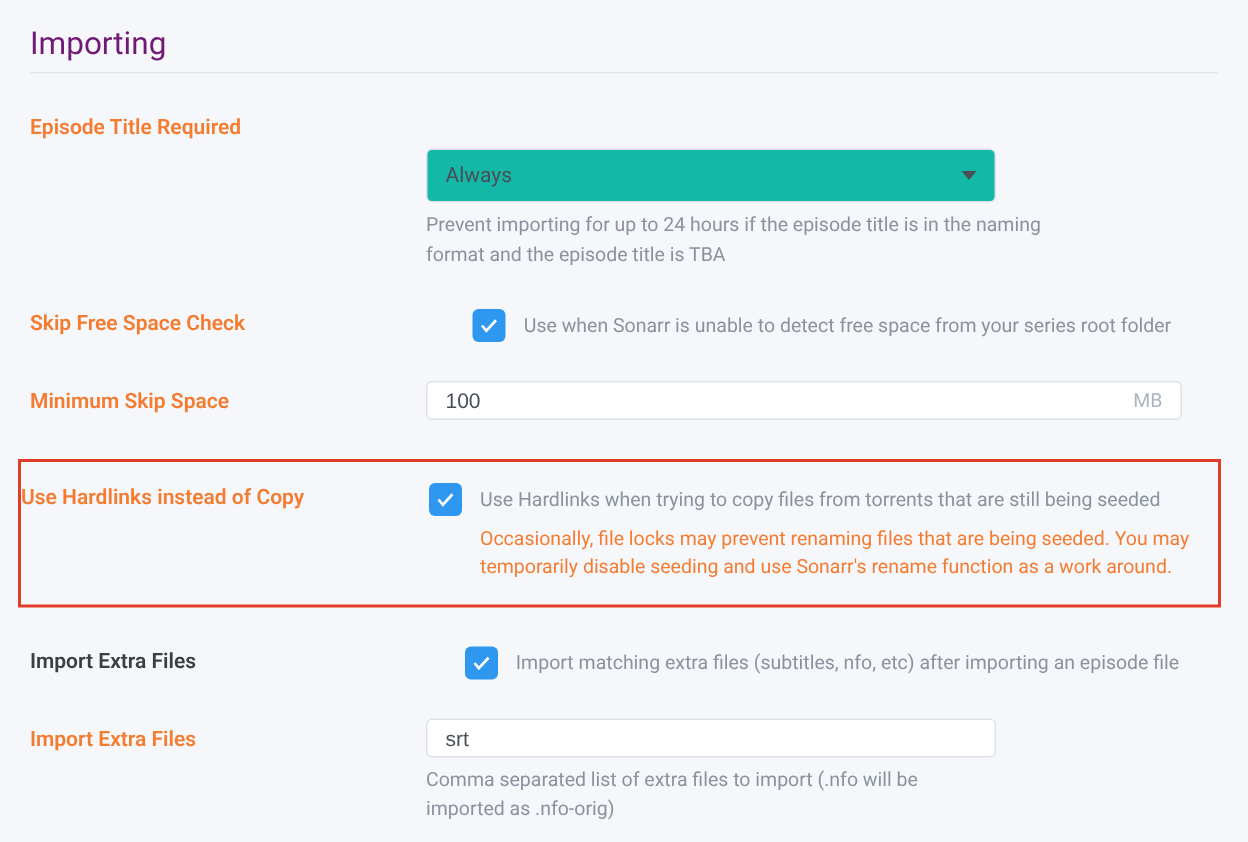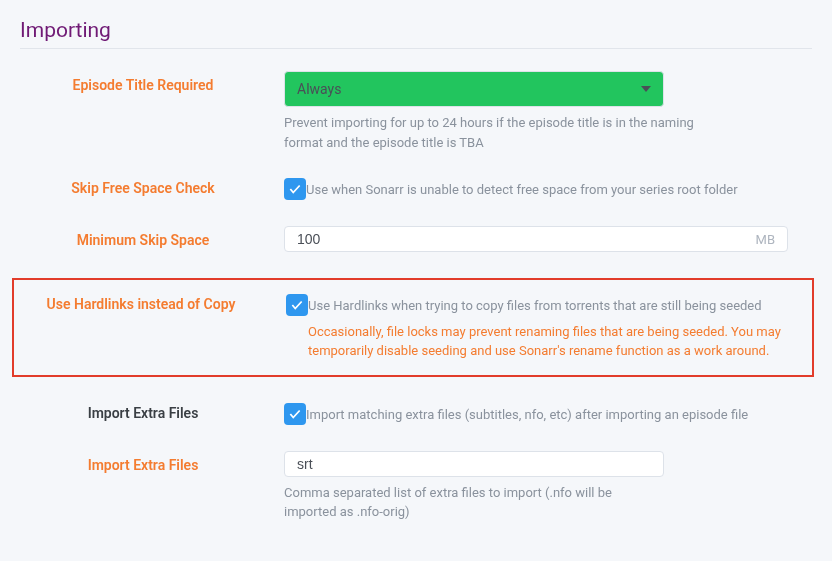--- a/index.html
+++ b/index.html
@@ -26,49 +26,50 @@
   }
   .row {
     display: flex;
     align-items: flex-start;
     margin-bottom: 26px;
   }
   .row:last-child { margin-bottom: 0; }
   .label-col {
     width: 264px;
     flex: 0 0 264px;
-    text-align: center;
+    text-align: left;
     padding-right: 18px;
     padding-top: 6px;
   }
   .label {
     color: #f47c30;
     font-weight: 600;
     font-size: 14px;
   }
   .label-dark {
     color: #3a3f44;
     font-weight: 600;
     font-size: 14px;
   }
   .control-col {
     flex: 1 1 auto;
     min-width: 0;
   }
   .select {
     width: 380px;
     height: 36px;
-    background: #22c55e;
+    background: #14b8a6;
     border: 1px solid #dde2e9;
     border-radius: 4px;
     display: flex;
     align-items: center;
     justify-content: space-between;
     padding: 0 12px;
     cursor: pointer;
+    margin-top: 28px;
   }
   .select-val { color: #4a4f57; }
   .caret {
     width: 0; height: 0;
     border-left: 5px solid transparent;
     border-right: 5px solid transparent;
     border-top: 6px solid #4a4f57;
   }
   .help {
     color: #8a929d;
@@ -78,20 +79,22 @@
   }
   .help-warn {
     color: #f47c30;
     font-size: 13px;
     line-height: 1.5;
   }
   .mt6 { margin-top: 6px; }
   .checkbox-row {
     display: flex;
     align-items: flex-start;
+    gap: 12px;
+    justify-content: center;
   }
   .checkbox {
     width: 22px; height: 22px;
     background: #2e97ef;
     border-radius: 4px;
     display: flex;
     align-items: center;
     justify-content: center;
     flex: 0 0 22px;
     cursor: pointer;

